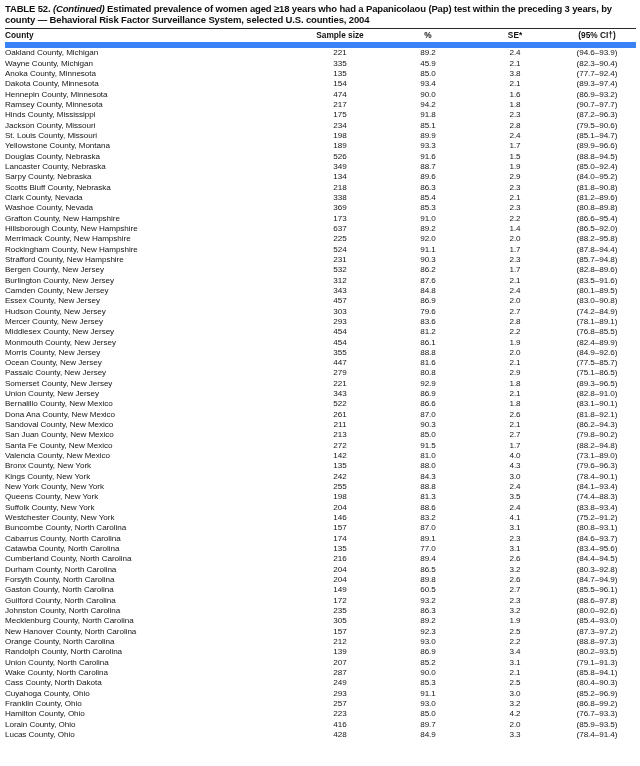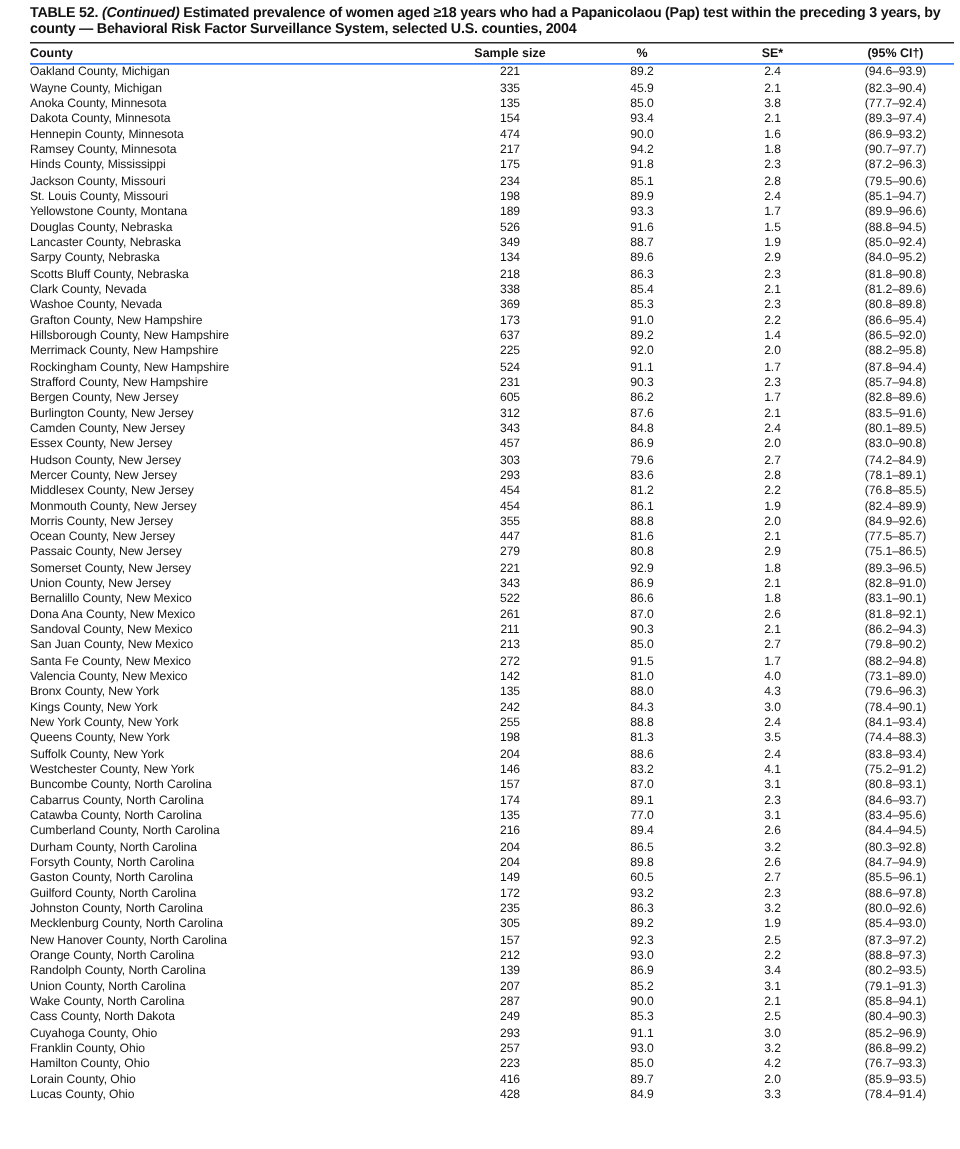--- a/index.html
+++ b/index.html
@@ -7,21 +7,21 @@
     padding: 0;
     background: #ffffff;
     width: 640px;
     height: 766px;
     overflow: hidden;
   }
   .page {
     box-sizing: border-box;
     width: 640px;
     height: 579px;
-    padding: 3px 4px 0 20px;
+    padding: 3px 4px 0 5px;
     font-family: "Liberation Sans", "DejaVu Sans", sans-serif;
     color: #161616;
   }
   .title {
     font-size: 9.5px;
     line-height: 11.4px;
     font-weight: bold;
     letter-spacing: -0.15px;
     color: #111;
   }
@@ -32,21 +32,21 @@
     table-layout: fixed;
     margin-top: 2px;
   }
   col.c-county { width: auto; }
   col.c-sample { width: 88px; }
   col.c-pct    { width: 88px; }
   col.c-se     { width: 86px; }
   col.c-ci     { width: 78px; }
   thead th {
     border-top: 1.5px solid #2a2a2a;
-    border-bottom: 1px solid #3b82f6;
+    border-bottom: 6px solid #3b82f6;
     font-size: 8.3px;
     font-weight: bold;
     padding: 1.5px 0 2px 0;
     text-align: center;
     white-space: nowrap;
     color: #111;
     margin-left: 28px;
   }
   thead th.county { text-align: left; }
   tbody td {
@@ -227,21 +227,21 @@
         </tr>
         <tr>
           <td class="county">Strafford County, New Hampshire</td>
           <td>231</td>
           <td>90.3</td>
           <td>2.3</td>
           <td>(85.7–94.8)</td>
         </tr>
         <tr>
           <td class="county">Bergen County, New Jersey</td>
-          <td>605</td>
+          <td>532</td>
           <td>86.2</td>
           <td>1.7</td>
           <td>(82.8–89.6)</td>
         </tr>
         <tr>
           <td class="county">Burlington County, New Jersey</td>
           <td>312</td>
           <td>87.6</td>
           <td>2.1</td>
           <td>(83.5–91.6)</td>

